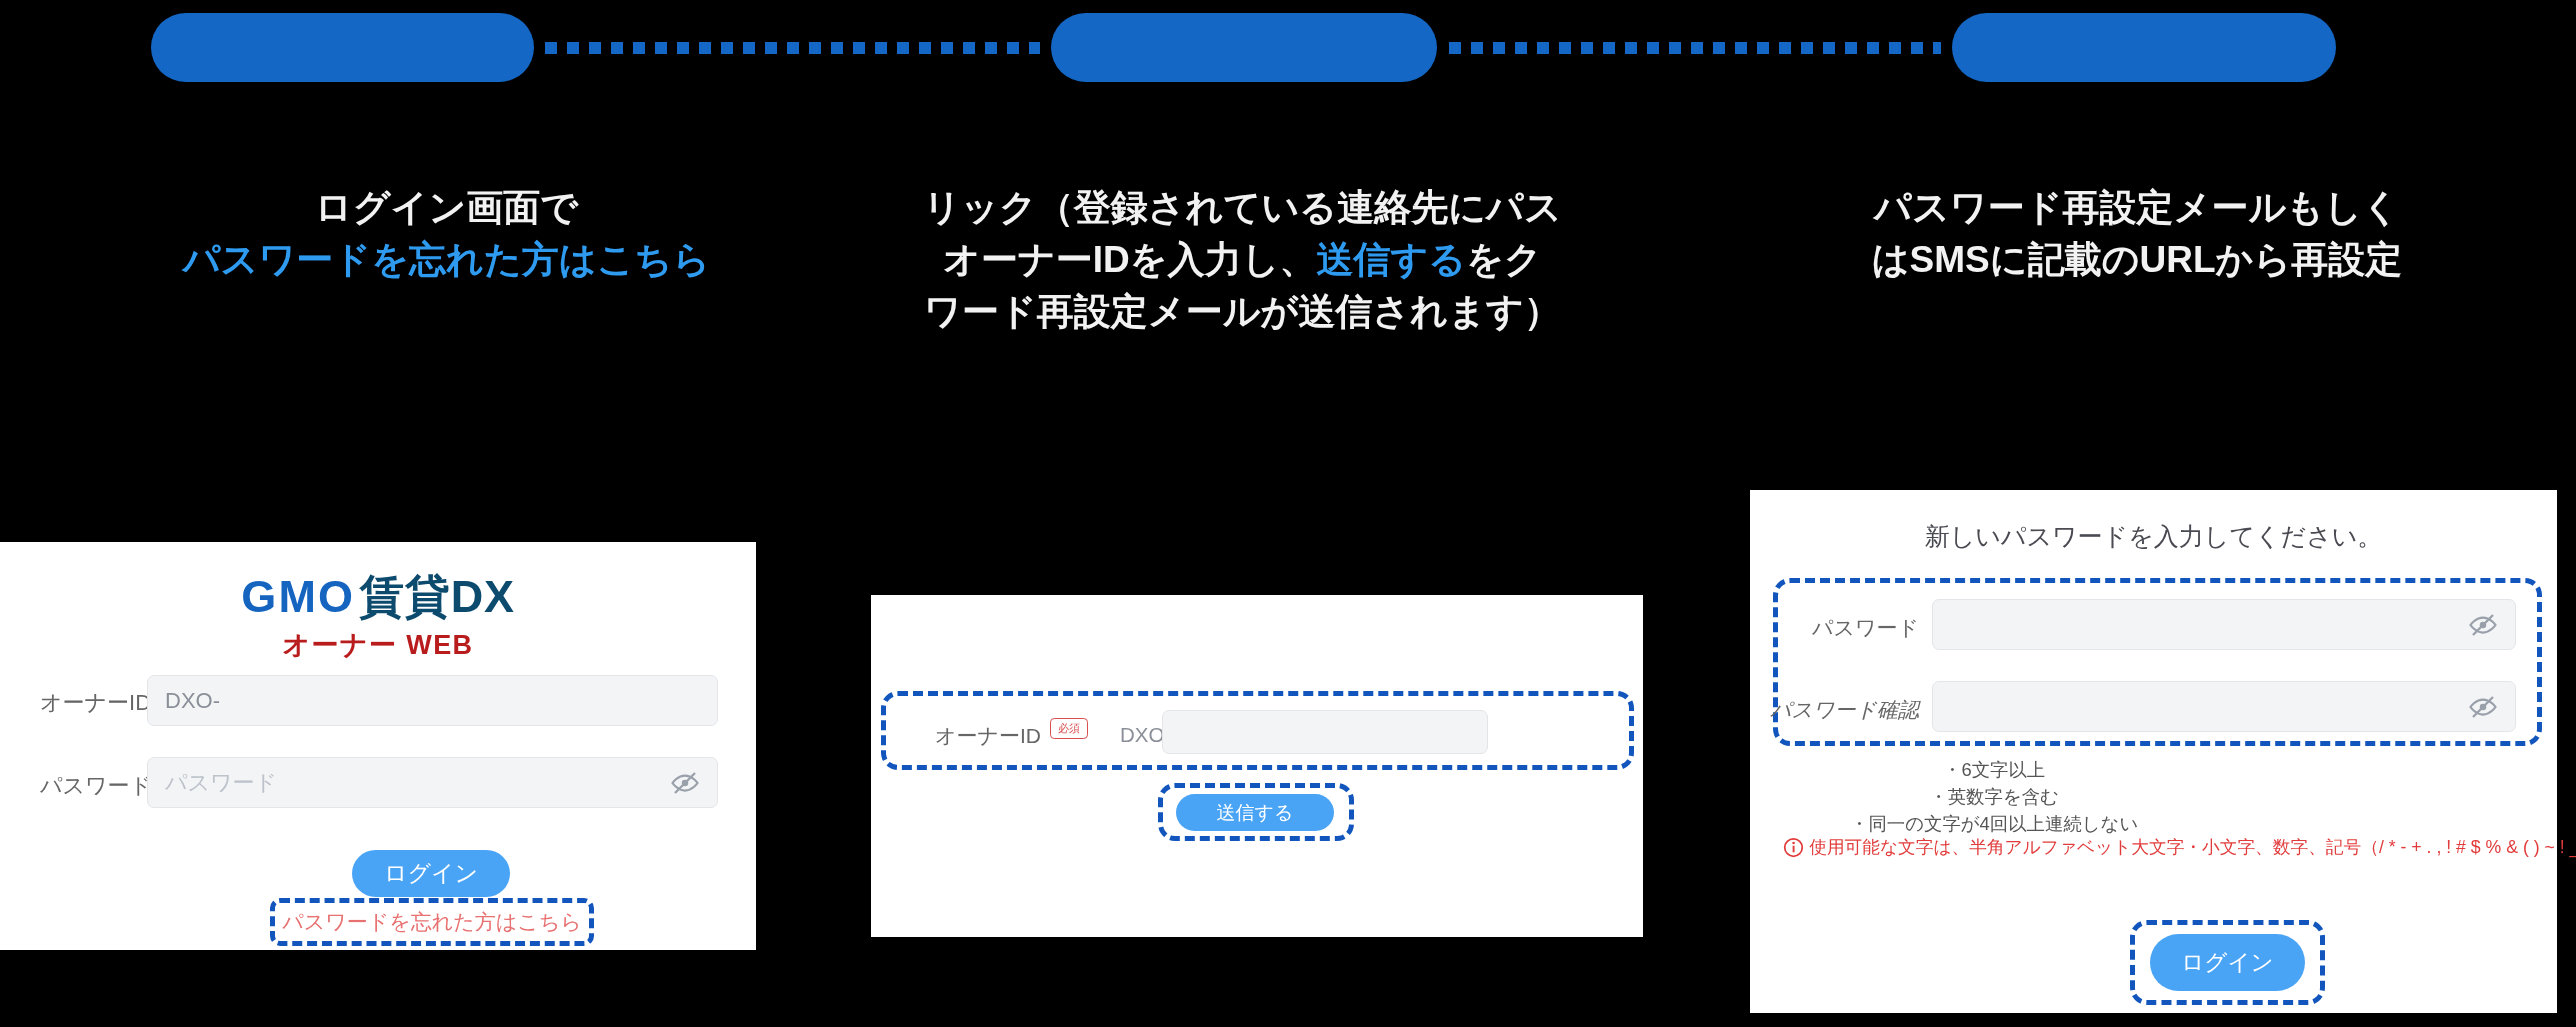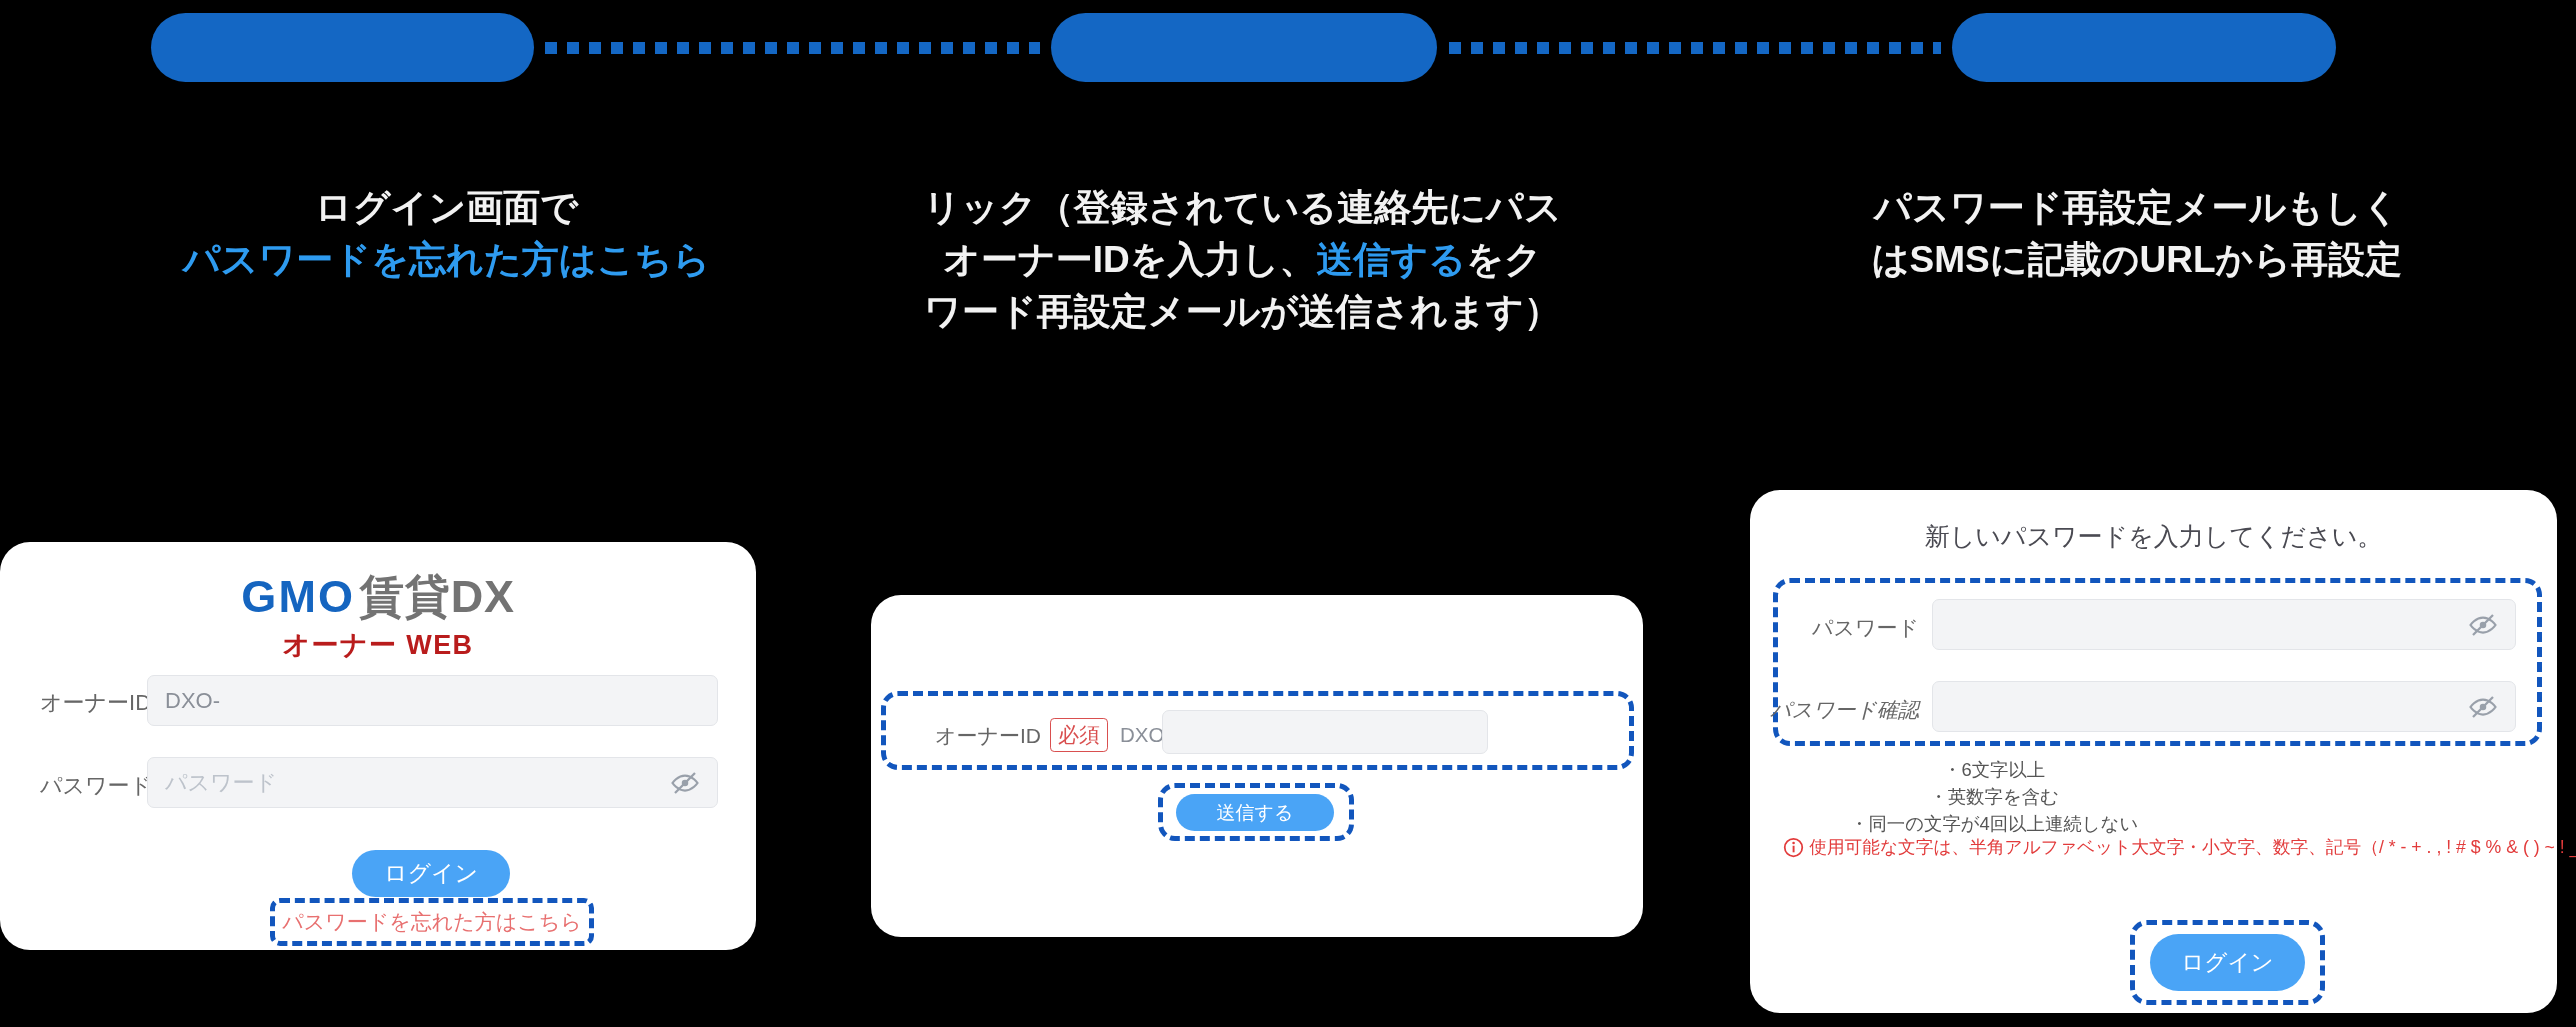--- a/index.html
+++ b/index.html
@@ -19,58 +19,58 @@
 
   
   .caption { position:absolute; top:182px; text-align:center; font-weight:bold;
              font-size:37px; line-height:52px; color:#f2f2f2; }
   .caption1 { left:93px;  width:707px; }
   .caption2 { left:889px; width:707px; }
   .caption3 { left:1747px; width:780px; }
   .blue-text { color:#2e9bf0; }
 
   
-  .card { position:absolute; background:#ffffff;border-radius:30px; }
+  .card { position:absolute; background:#ffffff; }
   .input-box { position:absolute; background:#f3f4f6; border:1.4px solid #e3e5e9; border-radius:7px;
                display:flex; align-items:center; padding:0 17px; font-size:22px; color:#444; }
   .prefix { color:#8a8f98; }
   .real-input { flex:1; min-width:0; border:none; background:transparent; outline:none;
                 font-size:22px; color:#444; font-family:"Liberation Sans", sans-serif; }
   .real-input::placeholder { color:#bdc3cb; }
   .eye { margin-left:auto; width:30px; height:30px; flex:0 0 auto; }
   .eye svg { width:100%; height:100%; }
   .btn { position:absolute; background:#4aa4f6; color:#ffffff; border:none; border-radius:31px;
          display:flex; align-items:center; justify-content:center; cursor:pointer;
          font-family:"Liberation Sans", sans-serif; }
   .dash { position:absolute; border:5.7px dashed #1256bd; border-radius:14px; pointer-events:none; }
   .form-label { position:absolute; font-size:21px; color:#666; }
 
   
   .card1 { left:0; top:542px; width:756px; height:408px; }
   .c1-logo { position:absolute; top:25.4px; left:0; width:100%; text-align:center;
              font-size:45px; font-weight:800; letter-spacing:0.7px; }
   .c1-logo .gmo { color:#1565c0; letter-spacing:2.1px; }
-  .c1-logo .product { color:#737373; margin-left:4.2px; }
+  .c1-logo .product { color:#0c4a6e; margin-left:4.2px; }
   .c1-logo-sub { position:absolute; top:85px; left:0; width:100%; text-align:center;
                  font-size:27px; font-weight:bold; letter-spacing:1.4px; color:#b91c1c; }
   .c1-label-owner { left:40px; top:146px; font-size:22px; }
   .c1-input-owner { left:147px; top:133px; width:571px; height:51px; }
   .c1-label-pass  { left:40px; top:229px; font-size:22px; }
   .c1-input-pass  { left:147px; top:215px; width:571px; height:51px; }
   .c1-login-btn { left:352px; top:308px; width:158px; height:47px; font-size:23px; }
   .c1-dash { left:270px; top:356px; width:324px; height:48px; border-radius:10px; }
   .c1-forgot { position:absolute; left:270px; top:356px; width:324px; height:48px;
                display:flex; align-items:center; justify-content:center;
                font-size:21px; color:#e87070; cursor:pointer; text-decoration:none; }
 
   
   .card2 { left:871px; top:595px; width:772px; height:342px; }
   .c2-dash1 { left:10px; top:96px; width:753px; height:79px; border-radius:17px; }
   .c2-label { left:64px; top:127px; }
-  .c2-badge { position:absolute; left:179px; top:123px; font-size:21px; color:#d94f4f;
+  .c2-badge { position:absolute; left:179px; top:123px; font-size:11px; color:#d94f4f;
               border:1.4px solid #d94f4f; border-radius:4.2px; padding:2.1px 7px; background:#fff; }
   .c2-prefix { position:absolute; left:249px; top:128px; font-size:20.5px; color:#8a8f98; }
   .c2-input { left:291px; top:115px; width:326px; height:44px; font-size:20px; }
   .c2-dash2 { left:287px; top:188px; width:196px; height:58px; border-radius:17px; }
   .c2-submit { left:305px; top:199px; width:158px; height:37px; font-size:19px; }
 
   
   .card3 { left:1750px; top:490px; width:807px; height:523px; }
   .c3-title { position:absolute; top:30px; left:0; width:100%; text-align:center;
               font-size:25px; color:#4a4a52; }

